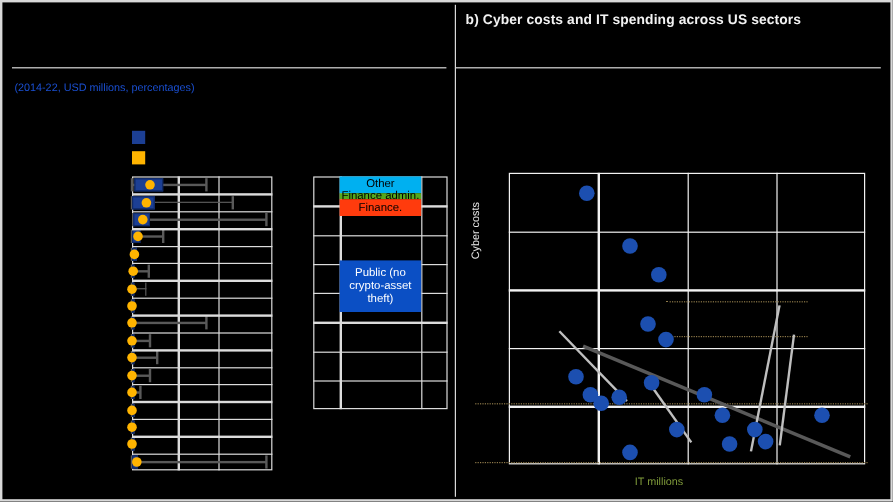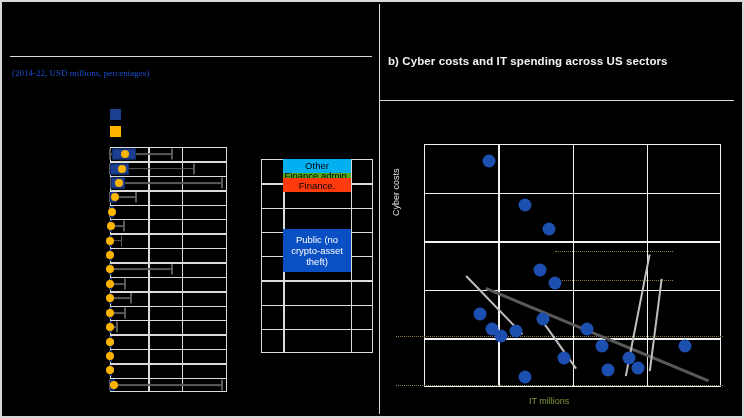--- a/index.html
+++ b/index.html
@@ -3,21 +3,21 @@
 <meta charset="utf-8">
 <style>
   html,body{margin:0;padding:0;background:#000;}
   body{width:744px;height:418px;position:relative;overflow:hidden;
        font-family:"Liberation Sans","DejaVu Sans",sans-serif;
        background:#000;color:#fff;}
   #frame{position:absolute;inset:0;border:2px solid #d9d9d9;box-sizing:border-box;background:#000;}
 
   .panel{position:absolute;top:2px;bottom:2px;}
   #panel-a{left:2px;width:374px;}
-  #panel-b{left:378px;right:2px;margin-top:44px;}
+  #panel-b{left:378px;right:2px;}
   #divider{position:absolute;left:377px;top:2px;bottom:2px;width:1px;background:#d9d9d9;}
 
   .ptitle{position:absolute;left:8px;right:6px;top:6px;
           font-size:11.5px;font-weight:bold;line-height:14px;color:#f2f2f2;
           letter-spacing:0.1px;}
   .trule{position:absolute;left:6px;right:6px;height:1px;background:#d9d9d9;}
   .psub{position:absolute;left:8px;font-size:9px;color:#1a4fd1;line-height:11px;}
 
   
   .legend{position:absolute;left:106px;top:104px;}
@@ -32,21 +32,21 @@
   #boxplot .hgrid{position:absolute;left:0;right:0;height:1.4px;background:#dcdcdc;}
   .bprow{position:absolute;left:0;right:0;}
   .whisk{position:absolute;height:1.8px;background:#595959;top:50%;transform:translateY(-50%);}
   .cap{position:absolute;width:1.8px;height:11px;background:#595959;top:50%;transform:translateY(-50%);}
   .bbox{position:absolute;background:#1c3f94;border:1px solid #102a66;box-sizing:border-box;
         height:11px;top:50%;transform:translateY(-50%);}
   .med{position:absolute;width:8px;height:8px;border-radius:50%;background:#ffb400;
        top:50%;transform:translate(-50%,-50%);}
 
   
-  #stackwrap{position:absolute;left:257px;top:143px;width:112px;height:194px;margin-top:12px;}
+  #stackwrap{position:absolute;left:257px;top:143px;width:112px;height:194px;}
   #stackwrap .plotframe{position:absolute;inset:0;border:1.4px solid #dcdcdc;box-sizing:border-box;}
   #stackwrap .vgrid{position:absolute;top:0;bottom:0;width:1.4px;background:#dcdcdc;}
   #stackwrap .hgrid{position:absolute;left:0;right:0;height:1.4px;background:#dcdcdc;}
   #stackbar{position:absolute;left:22px;width:68px;top:0;bottom:0;}
   .seg{position:absolute;left:0;right:0;display:flex;align-items:center;justify-content:center;
        text-align:center;font-size:9.5px;line-height:11px;overflow:visible;}
 
   
   #scatter{position:absolute;left:422px;top:142px;width:297px;height:243px;}
   #scatter .plotframe{position:absolute;inset:0;border:1.6px solid #f2f2f2;box-sizing:border-box;}
@@ -63,21 +63,21 @@
 </style>
 </head>
 <body>
 
 <div id="frame">
 
   <div id="divider"></div>
 
   <div class="panel" id="panel-a">
     <div class="trule" style="top:52px;"></div>
-    <div class="psub" style="top:64px;font-family:Liberation Serif, serif;">(2014-22, USD millions, percentages)</div>
+    <div class="psub" style="top:64px;">(2014-22, USD millions, percentages)</div>
 
     <div class="legend">
       <div class="lgrow">
         <span class="sw" style="background:#1c3f94;"></span>
         <span class="lglab"></span>
       </div>
       <div class="lgrow">
         <span class="sw" style="background:#ffb400;"></span>
         <span class="lglab"></span>
       </div>

